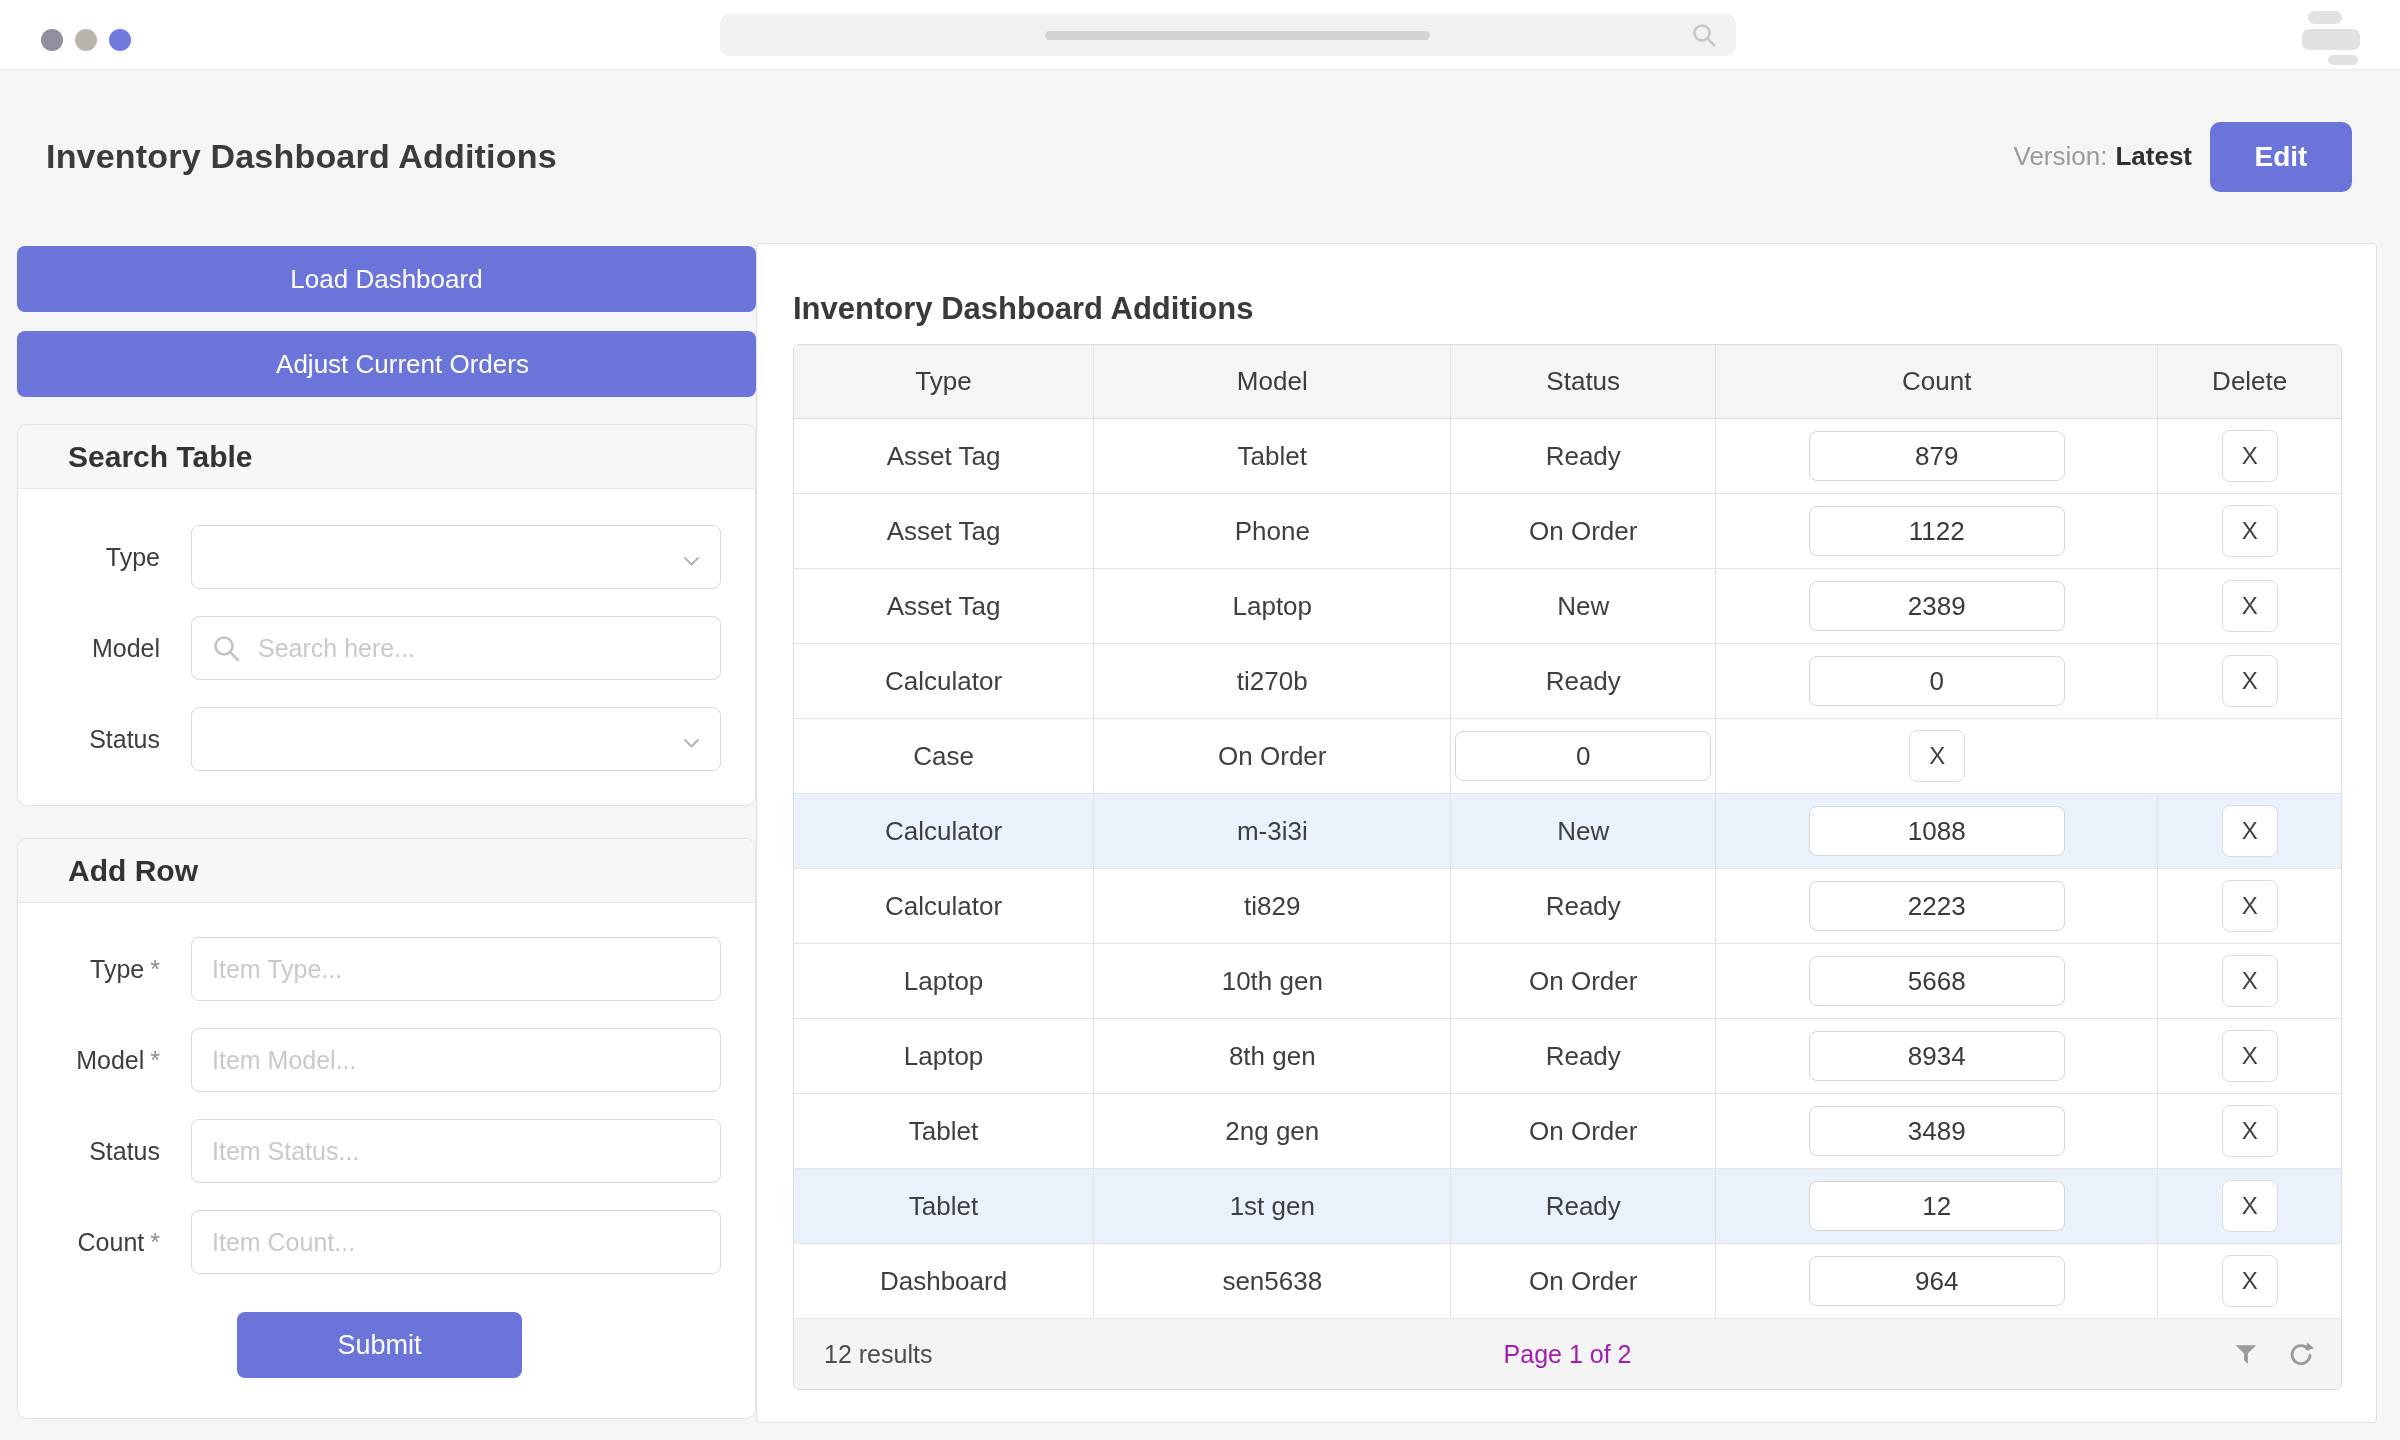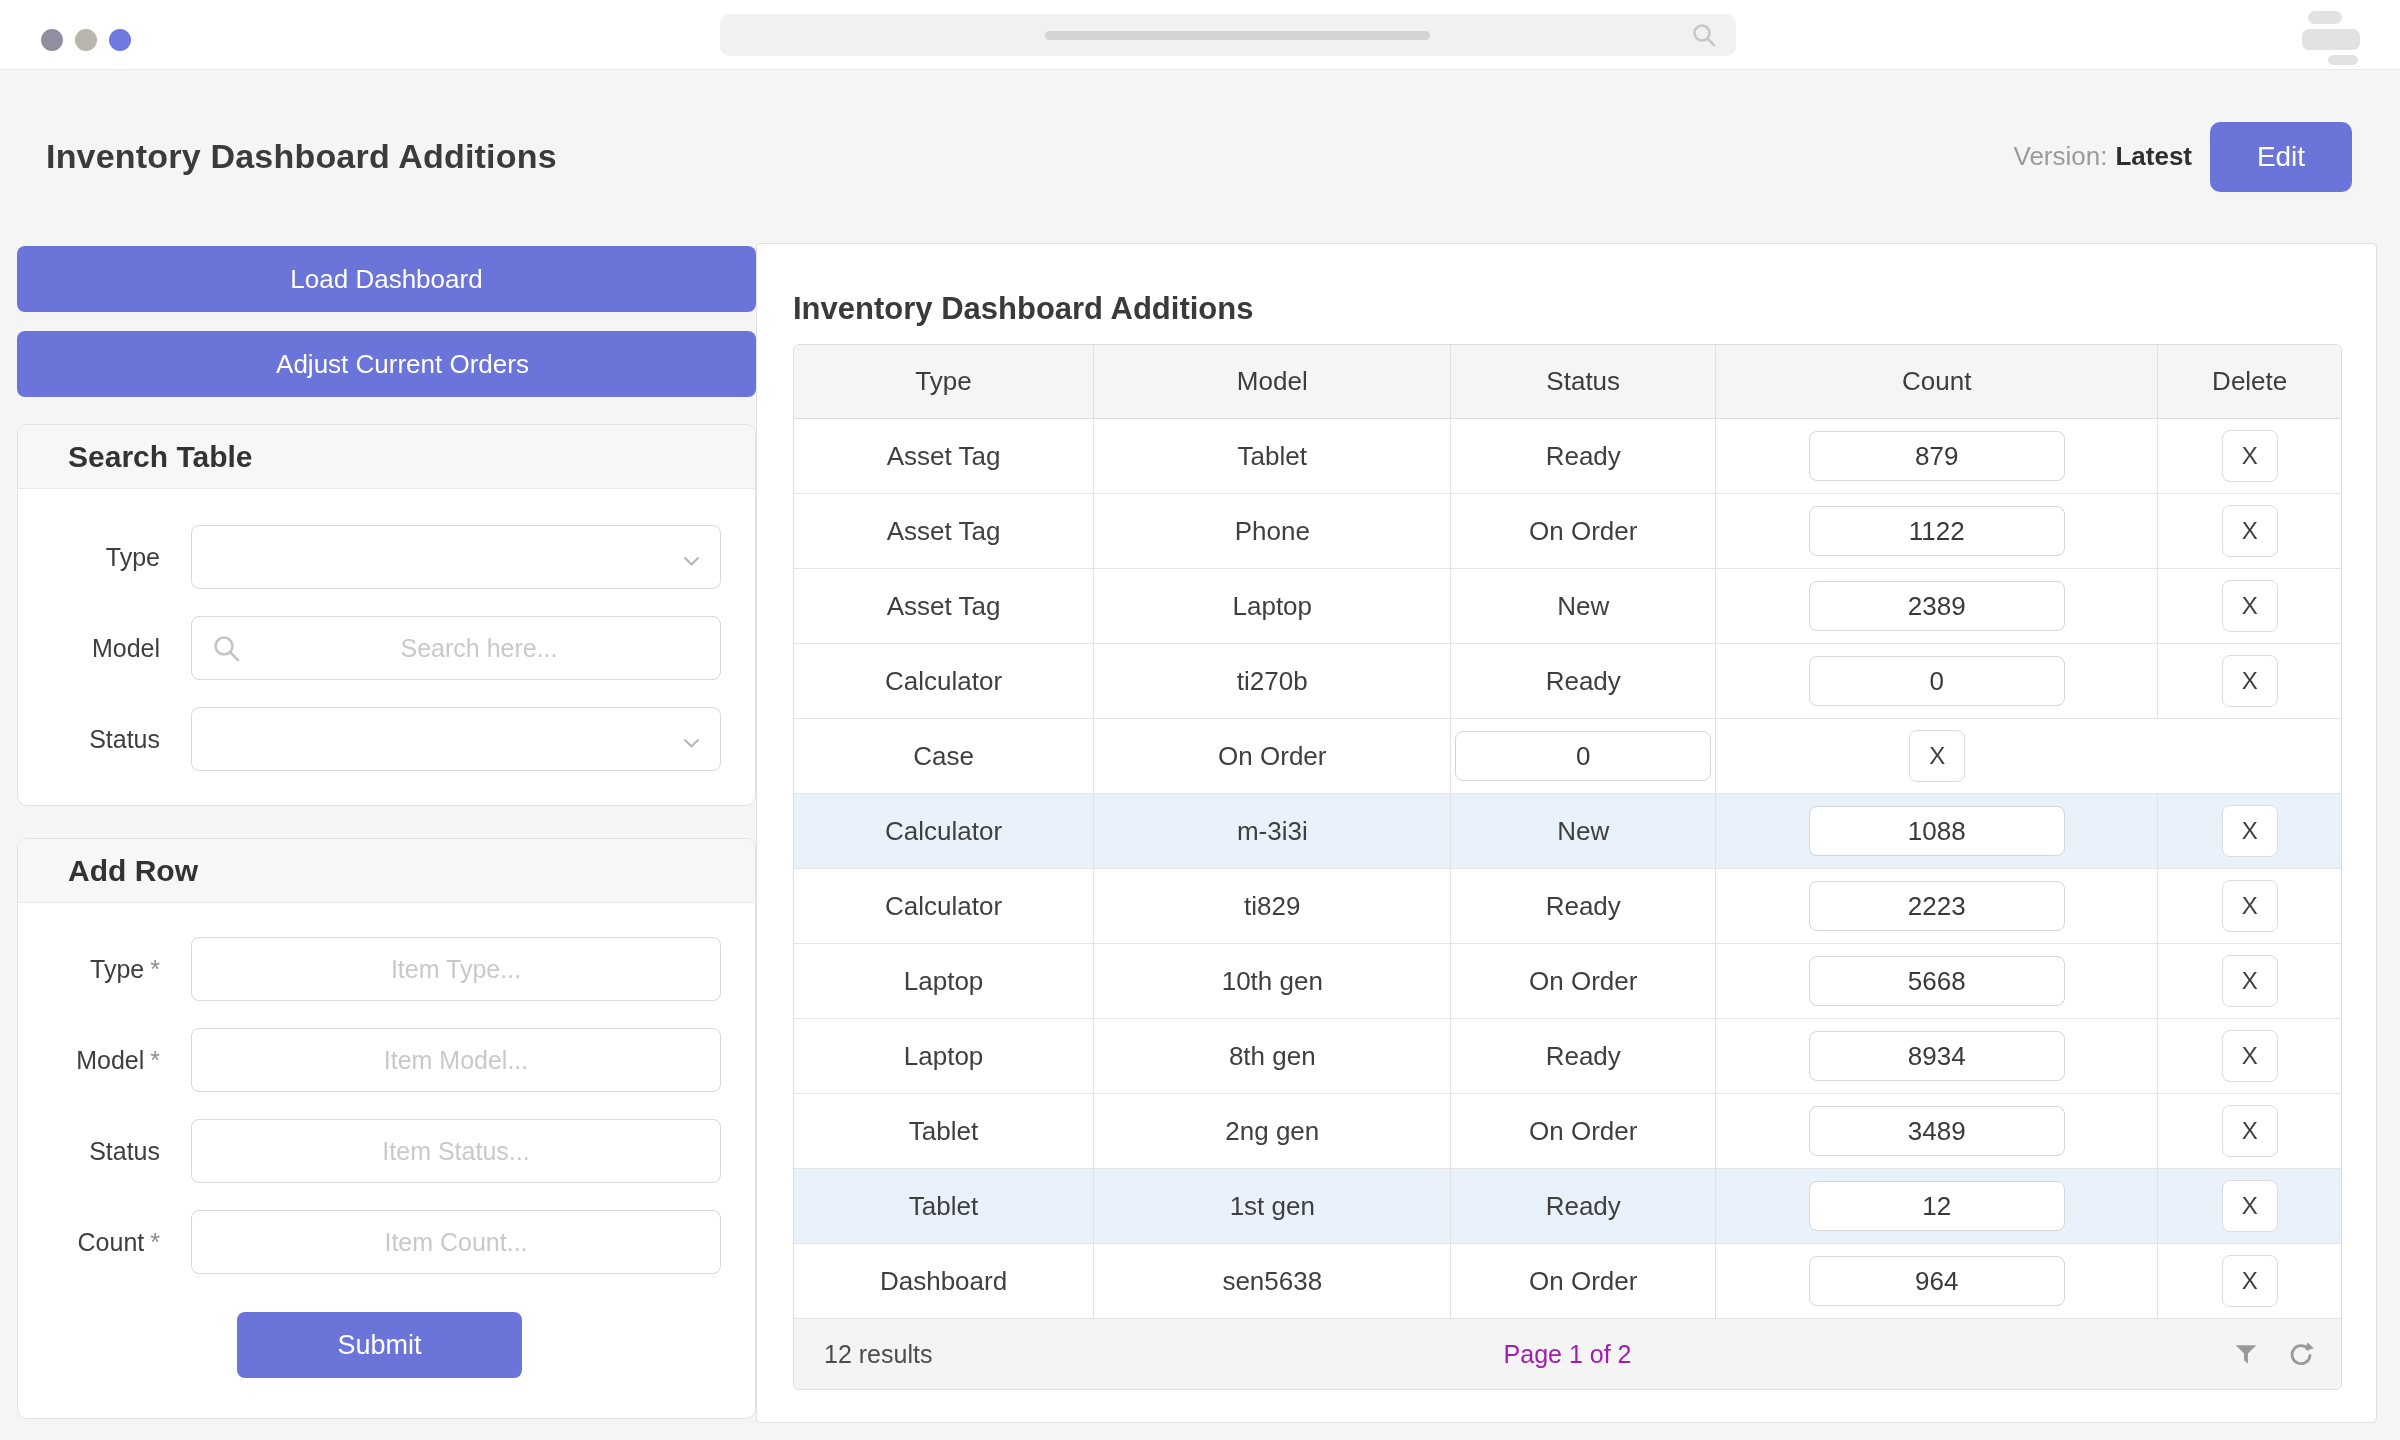--- a/index.html
+++ b/index.html
@@ -41,21 +41,21 @@
   .page-header {
     height:173px; display:flex; align-items:center; justify-content:space-between;
     padding:0 48px 0 46px;
   }
   .page-title { font-size:34px; font-weight:600; color:#3b3b3b; letter-spacing:.2px; }
   .header-right { display:flex; align-items:center; gap:18px; }
   .version { font-size:26px; color:#9b9b9b; }
   .version b { color:#2f2f2f; font-weight:600; margin-left:8px; }
   .edit-btn {
     width:142px; height:70px; border:none; border-radius:10px;
-    background:#6b74d9; color:#fff; font-size:28px; font-weight:400;
+    background:#6b74d9; color:#fff; font-size:28px; font-weight:700;
     font-family:inherit; cursor:pointer;
   }
 
   
   .content { display:flex; margin:0 23px 0 17px; height:1180px; }
 
   
   .sidebar { width:739px; flex:none; }
   .side-btn {
     display:block; width:100%; height:66px; border:none; border-radius:8px;
@@ -87,21 +87,20 @@
   .field-label .req { color:#8e8e8e; margin-left:6px; }
   .control {
     position:relative; flex:1; height:64px; background:#fff;
     border:1px solid #d9d9d9; border-radius:8px;
   }
   .control .chev { position:absolute; right:20px; top:27px; }
   .control input {
     width:100%; height:100%; border:none; outline:none; background:transparent;
     font-family:inherit; font-size:25px; color:#3a3a3a; padding:0 20px;
     border-radius:8px;
-    text-align:center;
   }
   .control.with-icon input { padding-left:66px; }
   .control input::placeholder { color:#c9c9c9; }
   .control .mag { position:absolute; left:20px; top:17px; }
   .submit-wrap { text-align:center; margin-top:38px; }
   .submit-btn {
     width:285px; height:66px; border:none; border-radius:8px;
     background:#6b74d9; color:#fff; font-size:27px; font-weight:500;
     font-family:inherit; cursor:pointer;
   }

